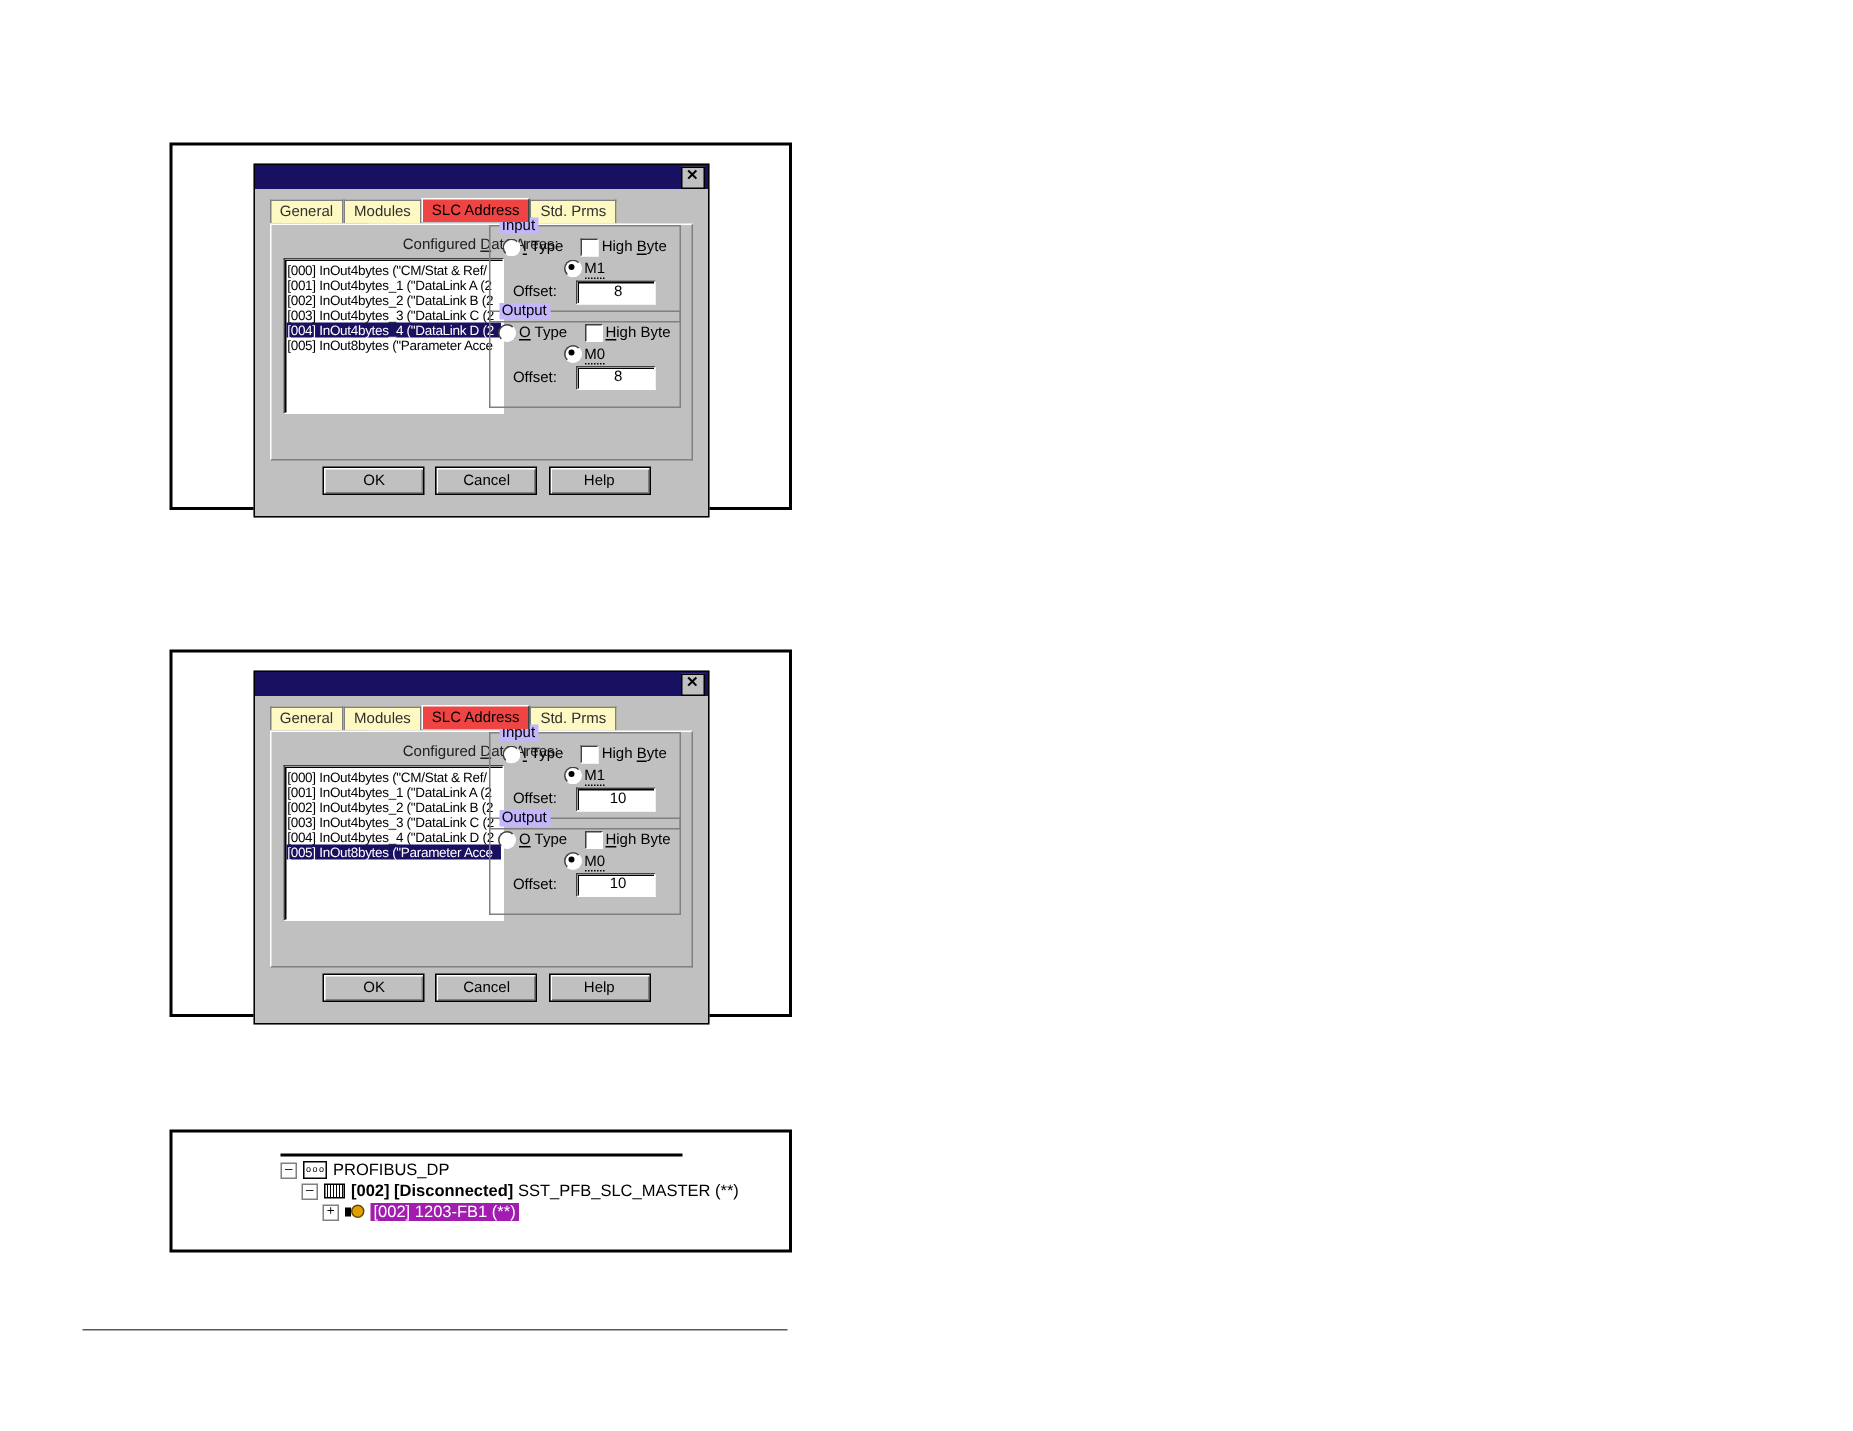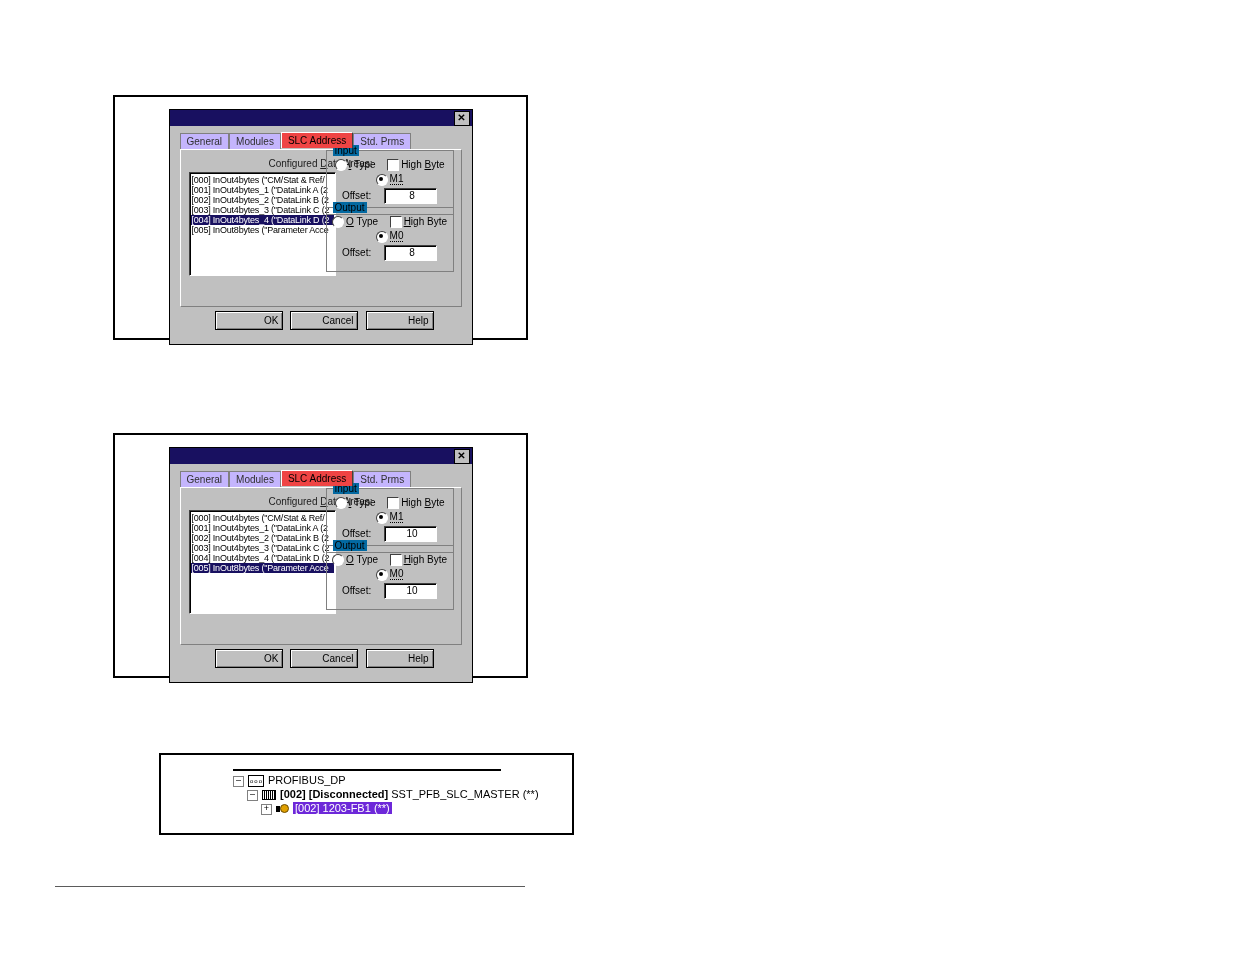--- a/index.html
+++ b/index.html
@@ -13,21 +13,21 @@
     position: relative;
   }
   .fig {
     position: absolute;
     background: #fff;
     border: 2px solid #000;
     box-sizing: border-box;
   }
   .fig1 { left: 113px; top: 95px;  width: 415px; height: 245px; }
   .fig2 { left: 113px; top: 433px; width: 415px; height: 245px; }
-  .fig3 { left: 113px; top: 753px; width: 415px; height: 82px; margin-left: 46px;  }
+  .fig3 { left: 113px; top: 753px; width: 415px; height: 82px;  }
 
   .hr { position:absolute; left:55px; top:886px; width:470px; height:1px; border-top:1px solid #5b5b5b; }
 
   
   .win {
     position: relative;
     margin: 12px auto 0 auto;
     width: 304px;
     background: #c0c0c0;
     border: 1px solid #000;
@@ -55,21 +55,21 @@
   .tabstrip {
     position: relative;
     height: 17px;
   }
   .tab {
     display:inline-block;
     padding: 2px 6px;
     font-size: 10px;
     border: 1px solid #808080;
     border-bottom: none;
-    background:#c4b5fd;
+    background:#fef9c3;
     position:relative;
     top:1px;
     color:#303030;
   }
   .tab.active {
     background:#ef4444;
     border-color:#fff #404040 #c0c0c0 #fff;
     border-width:1px;
     top:0;
     z-index:2;
@@ -107,21 +107,21 @@
     width:128px;
     border:1px solid #808080;
     padding: 4px 5px 6px 5px;
     box-sizing:border-box;
   }
   .group.input  { top: 0px;  height: 65px;}
   .group.output { top: 57px; height: 65px;}
   .group .gtitle {
     position:absolute;
     top:-6px; left:6px;
-    background:#0369a1;
+    background:#c4b5fd;
     padding:0 2px;
     font-size:10px;
   }
   .row { margin-top:2px; white-space:nowrap; font-size:10px;text-align:center;}
   .row.first{ margin-top:4px;}
   .bullet {
     display:inline-block;
     width:10px; height:10px;
     border:1px solid #404040;
     border-bottom-color:#fff;
@@ -165,21 +165,21 @@
     padding-left:3px;
     line-height:13px;
     vertical-align:middle;
   }
 
   .btnbar { text-align:right; padding:4px 28px 10px 0;}
   .btn {
     display:inline-block;
     min-width:58px;
     padding: 3px 4px;
-    text-align:right;
+    text-align:center;
     font-size:10px;
     background:#c0c0c0;
     border:1px solid #000;
     box-shadow: inset 1px 1px 0 #fff, inset -1px -1px 0 #808080;
     margin-left:4px;
   }
 
   
   .tree {
     margin: 14px 0 0 72px;
@@ -246,21 +246,21 @@
   .devicon::after{
     content:"";
     position:absolute;
     right:0; top:0;
     width:7px; height:7px;
     border-radius:50%;
     background:#e0a000;
     border:1px solid #6b4a00;
   }
   .seltext {
-    background:#6d28d9;
+    background:#a21caf;
     color:#fff;
     padding:0 2px;
   }
   .indent1{ margin-left:14px;}
   .indent2{ margin-left:28px;}
 </style>
 </head>
 <body>
 
 <div class="fig fig1">

